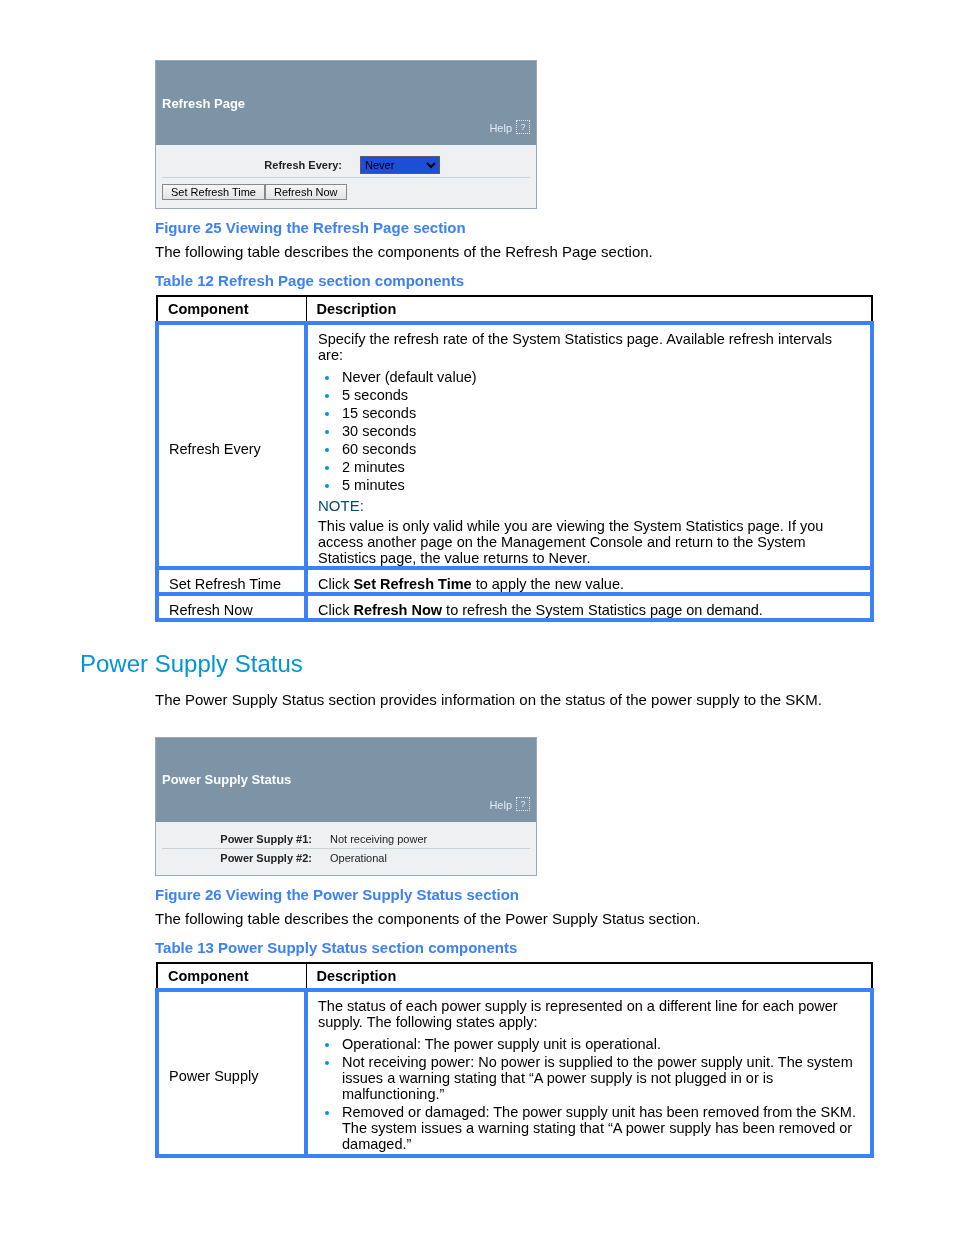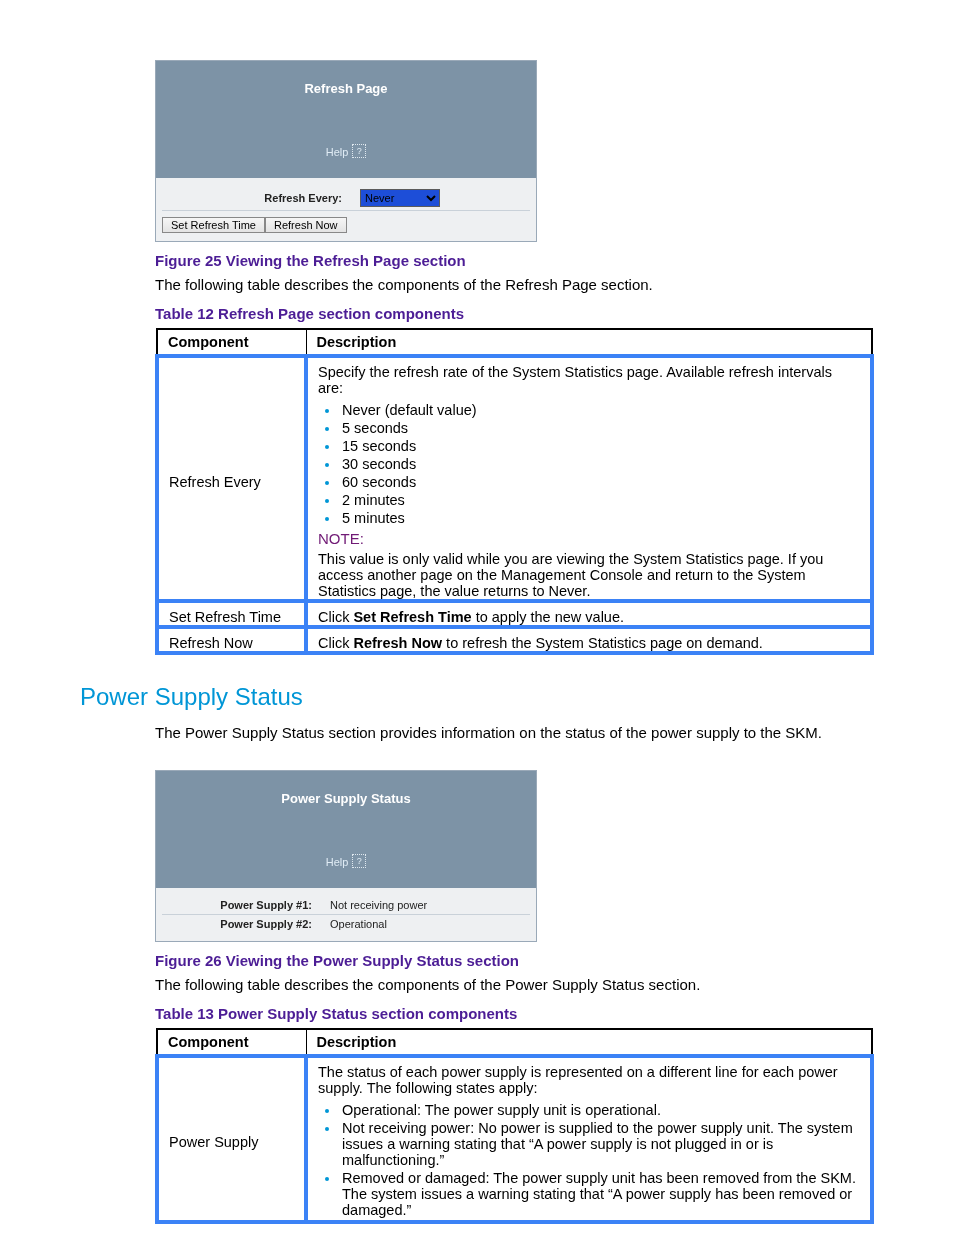--- a/index.html
+++ b/index.html
@@ -15,44 +15,43 @@
   .content-indent { margin-left: 75px; }
   .section-heading {
     font-family: Arial, sans-serif;
     font-weight: 300;
     font-size: 24px;
     color: #0096d6;
     margin: 28px 0 12px 0;
   }
   .figure-caption, .table-caption {
     font-weight: bold;
-    color: #4c1d95;
+    color: #3b82f6;
     margin: 10px 0 6px 0;
     font-size: 15px;
   }
   .body-text { margin: 6px 0 10px 0; font-size: 15px; line-height: 1.35; }
-  .note-label { color: #701a75; font-weight: normal; font-size: 15px; display: block; margin: 4px 0; }
+  .note-label { color: #0c4a6e; font-weight: normal; font-size: 15px; display: block; margin: 4px 0; }
   
   .ui-panel {
     width: 380px;
     border: 1px solid #9aa9b8;
     background: #eef0f2;
     margin-bottom: 10px;
     font-size: 11px;
   }
   .ui-titlebar {
     background: #7d93a6;
     color: #fff;
     font-weight: bold;
-    padding: 20px 6px;
+    padding: 11px 6px;
     display: flex;
     justify-content: space-between;
     align-items: center;
     font-size: 13px;
-    flex-direction: column;
   }
   .ui-help {
     display: flex;
     align-items: flex-end;
     gap: 4px;
     font-weight: normal;
     font-size: 11px;
     color: #e0ecf5;
     margin-top: 48px;
   }

